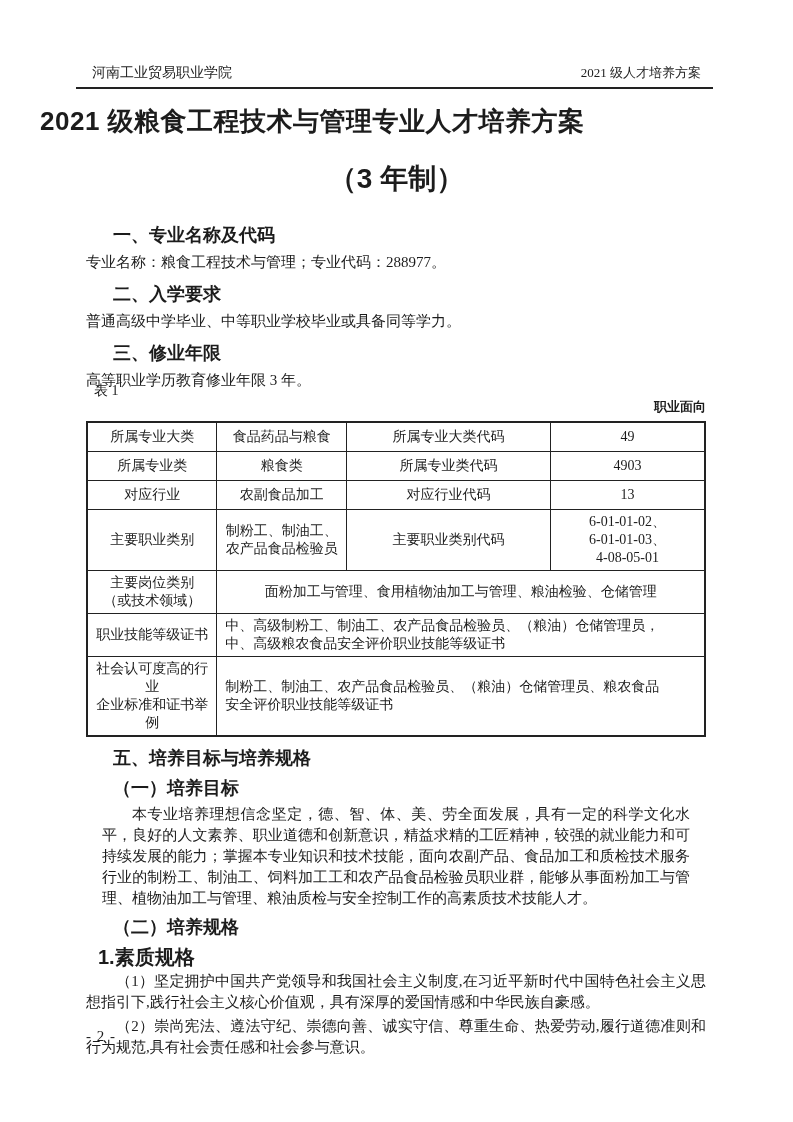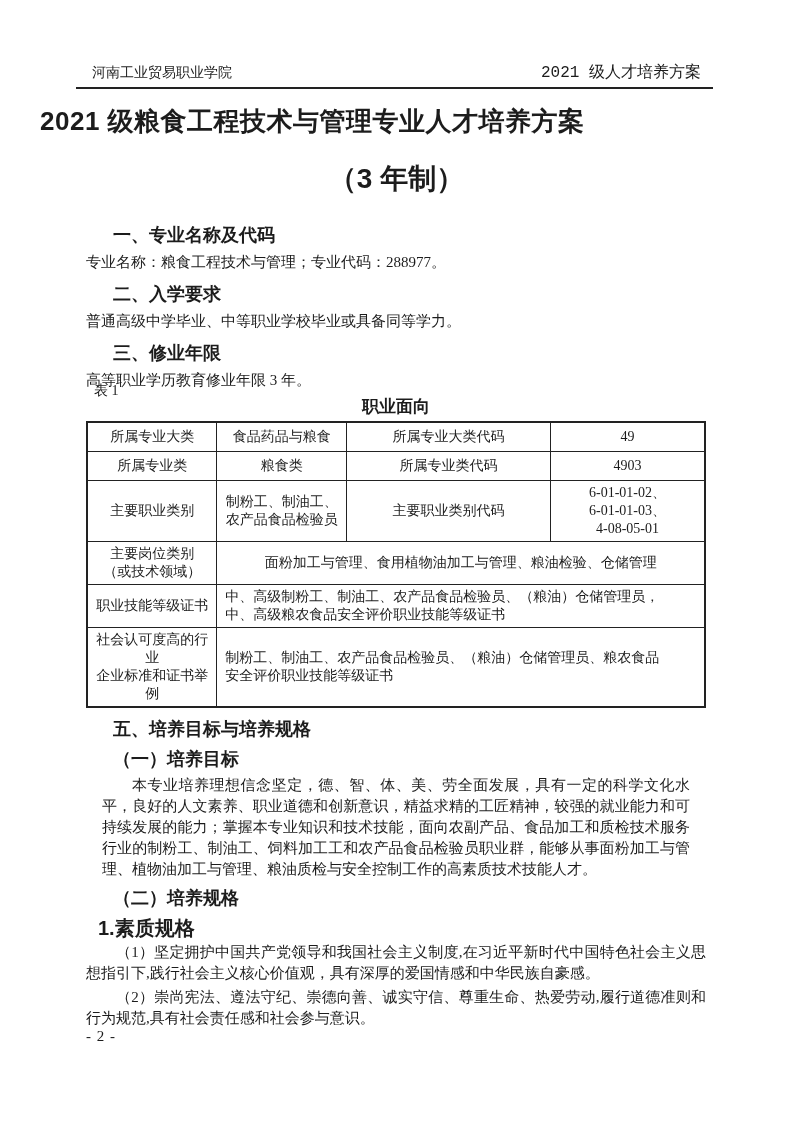--- a/index.html
+++ b/index.html
@@ -6,42 +6,42 @@
   .page{
     position:relative;width:793px;height:1122px;background:#ffffff;
     font-family:"Liberation Serif",serif;color:#1c1c1c;overflow:hidden;
   }
   .doc-header{
     display:flex;justify-content:space-between;align-items:flex-end;
     margin:64px 80px 0 76px;padding:0 12px 5px 16px;
     border-bottom:2px solid #222;
   }
   .hdr-left{font-size:14px;line-height:18px;}
-  .hdr-right{font-size:16px;line-height:18px;font-family:Liberation Mono, monospace;}
+  .hdr-right{font-size:13px;line-height:18px;}
   .doc-title{
     margin:14px 40px 0;text-align:left;
     font-family:"Liberation Sans",sans-serif;font-size:26px;font-weight:700;
     letter-spacing:.5px;line-height:37px;
   }
   .doc-subtitle{
     margin-top:22px;text-align:center;
     font-family:"Liberation Sans",sans-serif;font-size:28px;font-weight:700;line-height:33px;
   }
   .content{margin:28px 87px 0 86px;font-size:15px;line-height:21px;}
   .sec-h{
     font-family:"Liberation Sans",sans-serif;font-size:18px;font-weight:700;
     line-height:24px;margin:9px 0 0;padding-left:27px;
   }
   .sec-h.first{margin-top:0;}
   .plain{margin:5px 0 0;}
   .tbl-cap{position:relative;margin-top:4px;height:24px;}
   .tbl-no{position:absolute;left:8px;bottom:18px;font-size:14px;}
   .tbl-title{
-    display:block;text-align:center;font-family:"Liberation Sans",sans-serif;
-    font-weight:700;font-size:17px;line-height:24px;
+    display:block;text-align:right;font-family:"Liberation Sans",sans-serif;
+    font-weight:700;font-size:13px;line-height:24px;
   }
   table.job{
     width:100%;border-collapse:collapse;border:2px solid #222;
     table-layout:fixed;font-size:14px;margin-top:2px;
   }
   .job td{
     border:1px solid #222;text-align:center;vertical-align:middle;
     padding:3px 5px;line-height:18px;word-break:break-all;
   }
   .job tr.single td{height:22px;}
@@ -102,20 +102,26 @@
           <td><span>食品药品与粮食</span></td>
           <td><span>所属专业大类代码</span></td>
           <td><span>49</span></td>
         </tr>
         <tr class="single">
           <td><span>所属专业类</span></td>
           <td><span>粮食类</span></td>
           <td><span>所属专业类代码</span></td>
           <td><span>4903</span></td>
         </tr>
+        <tr class="single">
+          <td><span>对应行业</span></td>
+          <td><span>农副食品加工</span></td>
+          <td><span>对应行业代码</span></td>
+          <td><span>13</span></td>
+        </tr>
         <tr>
           <td><span>主要职业类别</span></td>
           <td><span>制粉工、制油工、农产品食品检验员</span></td>
           <td><span>主要职业类别代码</span></td>
           <td>
             <span class="block">6-01-01-02、</span>
             <span class="block">6-01-01-03、</span>
             <span class="block">4-08-05-01</span>
           </td>
         </tr>

